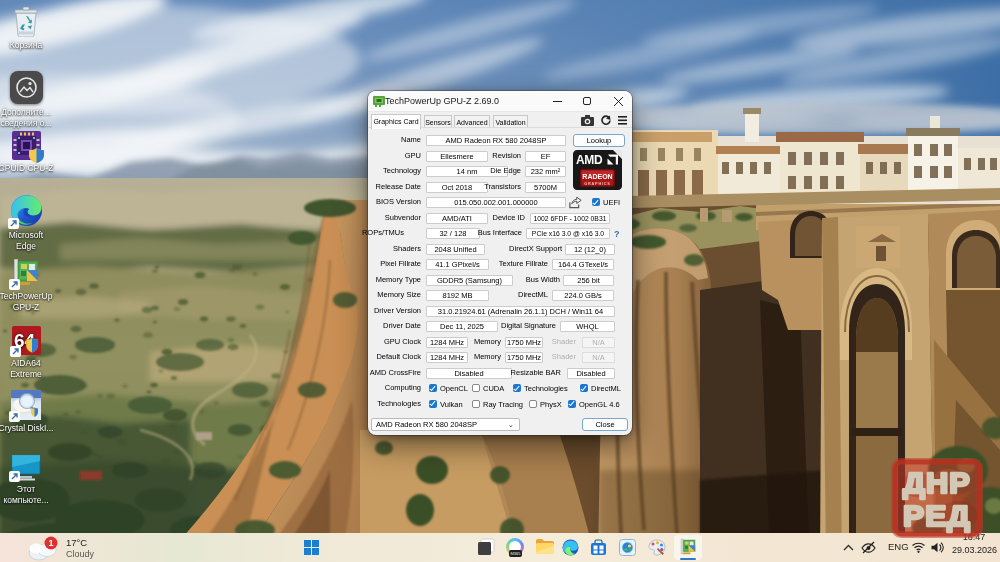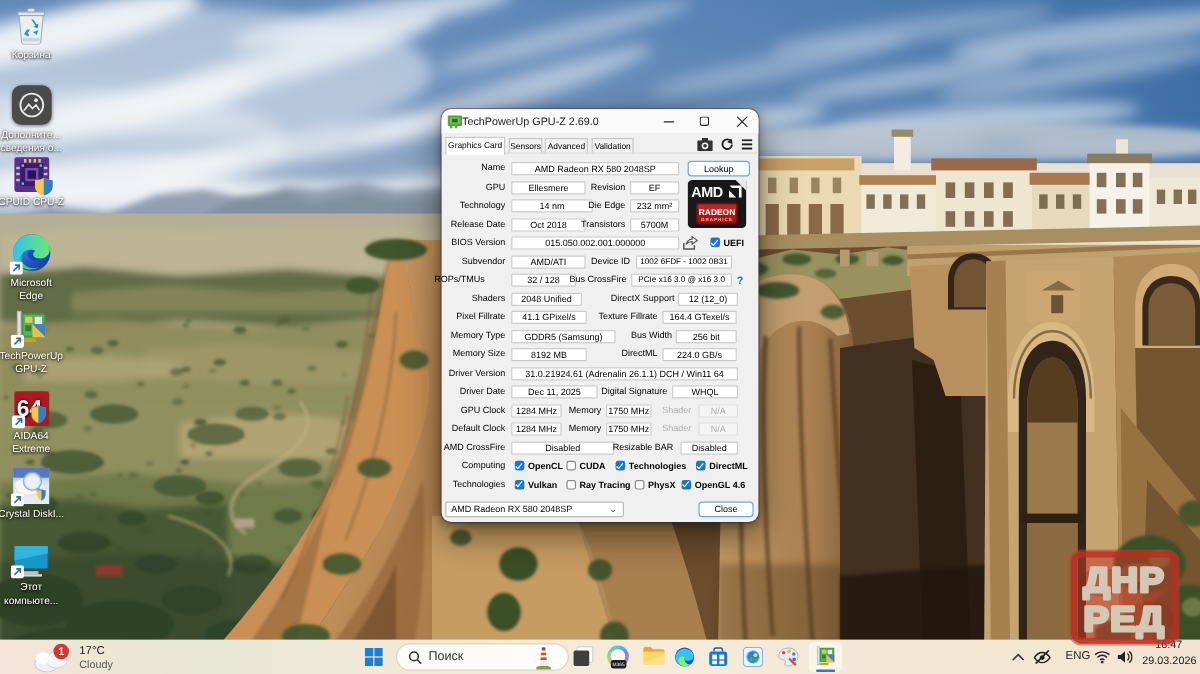--- a/index.html
+++ b/index.html
@@ -20,21 +20,21 @@
 #content { position:absolute; left:0; top:36px; width:100%; bottom:0; border-top:1px solid #dcdcdc; }
 .lbl { position:absolute; font-size:7.5px; color:#000; white-space:nowrap; }
 .fld { position:absolute; height:11px; background:#fff; border:1px solid #ccc; border-radius:1px; font-size:7.5px; text-align:center; line-height:10px; white-space:nowrap; overflow:hidden; color:#000;}
 .fld.gray { background:#f5f5f5; color:#b0b0b0; border-color:#ddd; }
 .lbl.gray { color:#b0b0b0; }
 .btn { position:absolute; background:#fdfdfd; border:1px solid #8ab0cc; border-radius:3px; text-align:center; font-size:7.5px; color:#000; }
 .cb { position:absolute; width:8px; height:8px; border-radius:2px; }
 .cb.on { background:#1976d2; }
 .cb.on::after { content:""; position:absolute; left:2.4px; top:0.8px; width:2.4px; height:4.6px; border:solid #fff; border-width:0 1.4px 1.4px 0; transform:rotate(40deg);}
 .cb.off { background:#fff; border:1px solid #888; }
-.cbl { position:absolute; font-size:7.5px; color:#000; white-space:nowrap;font-weight:bold; }
+.cbl { position:absolute; font-size:7.5px; color:#000; white-space:nowrap; }
 
 #taskbar { position:absolute; left:0; top:533px; width:1000px; height:29px; background:linear-gradient(90deg,#f7e3da 0%,#eee6d4 8%,#e6e8d4 18%,#f0e9d8 30%,#f5ecda 55%,#f3e7d4 75%,#f2e4d0 100%); }
 #stamp { position:absolute; left:888px; top:455px; width:98px; height:86px; }
 </style>
 </head>
 <body>
 <div id="desk">
 <svg id="bgsvg" width="1000" height="562" viewBox="0 0 1000 562">
 <defs>
 <linearGradient id="sky" x1="0" y1="0" x2="0" y2="1">
@@ -613,42 +613,42 @@
 </div>
 <div id="content"></div>
 <div class="lbl" style="right:211px;top:44px">Name</div>
     <div class="fld" style="left:58px;top:44px;width:140px">AMD Radeon RX 580 2048SP</div>
 <div class="btn" style="left:205px;top:42.5px;width:52px;height:13px;line-height:12px;border-color:#7aa7c7">Lookup</div>
 <div class="lbl" style="right:211px;top:59.5px">GPU</div>
     <div class="fld" style="left:58px;top:59.5px;width:62px">Ellesmere</div>
     <div class="lbl" style="right:111px;top:59.5px">Revision</div>
     <div class="fld" style="left:157px;top:59.5px;width:41px">EF</div>
 <div class="lbl" style="right:211px;top:75px">Technology</div>
-    <div class="fld" style="left:58px;top:75px;width:68px">14 nm</div>
+    <div class="fld" style="left:58px;top:75px;width:82px">14 nm</div>
     <div class="lbl" style="right:111px;top:75px">Die Edge</div>
     <div class="fld" style="left:157px;top:75px;width:41px">232 mm²</div>
 <div class="lbl" style="right:211px;top:90.5px">Release Date</div>
     <div class="fld" style="left:58px;top:90.5px;width:62px">Oct 2018</div>
     <div class="lbl" style="right:111px;top:90.5px">Transistors</div>
     <div class="fld" style="left:157px;top:90.5px;width:41px">5700M</div>
 <div class="lbl" style="right:211px;top:106px">BIOS Version</div>
     <div class="fld" style="left:58px;top:106px;width:140px">015.050.002.001.000000</div>
 <svg style="position:absolute;left:200px;top:105px" width="15" height="13" viewBox="0 0 24 20">
       <path d="M3,10 L3,18 L17,18 L17,13" fill="none" stroke="#555" stroke-width="2"></path>
       <path d="M6,12 C7,7.5 10,5 14,5 L14,1.5 L21,6.5 L14,11.5 L14,8 C11,8 8,9.5 6,12 Z" fill="none" stroke="#555" stroke-width="1.6"></path>
     </svg>
 <div class="cb on" style="left:224px;top:107px"></div>
     <div class="cbl" style="left:235px;top:107px">UEFI</div>
 <div class="lbl" style="right:211px;top:121.5px">Subvendor</div>
     <div class="fld" style="left:58px;top:121.5px;width:62px">AMD/ATI</div>
     <div class="lbl" style="right:107px;top:121.5px">Device ID</div>
     <div class="fld" style="left:162px;top:121.5px;width:80px;font-size:6.8px">1002 6FDF - 1002 0B31</div>
 <div class="lbl" style="right:228px;top:137px">ROPs/TMUs</div>
     <div class="fld" style="left:58px;top:137px;width:54px">32 / 128</div>
-    <div class="lbl" style="right:110px;top:137px">Bus CrossFire</div>
+    <div class="lbl" style="right:110px;top:137px">Bus Interface</div>
     <div class="fld" style="left:158px;top:137px;width:84px;font-size:6.8px">PCIe x16 3.0 @ x16 3.0</div>
 <div style="position:absolute;left:246px;top:138px;font-size:9px;color:#2a6fb0;font-weight:bold">?</div>
 <div class="lbl" style="right:211px;top:152.5px">Shaders</div>
     <div class="fld" style="left:58px;top:152.5px;width:59px">2048 Unified</div>
     <div class="lbl" style="right:70px;top:152.5px">DirectX Support</div>
     <div class="fld" style="left:197px;top:152.5px;width:50px">12 (12_0)</div>
 <div class="lbl" style="right:211px;top:168px">Pixel Fillrate</div>
     <div class="fld" style="left:58px;top:168px;width:63px">41.1 GPixel/s</div>
     <div class="lbl" style="right:84px;top:168px">Texture Fillrate</div>
     <div class="fld" style="left:184px;top:168px;width:62px">164.4 GTexel/s</div>
@@ -730,34 +730,20 @@
 <div style="position:absolute;left:40px;top:13px;font-size:9px;color:#555">Cloudy</div>
 </div>
 
 <svg style="position:absolute;left:304px;top:7px" width="15" height="15" viewBox="0 0 15 15">
 <rect x="0" y="0" width="7" height="7" fill="#1a7fd4"></rect>
       <rect x="8" y="0" width="7" height="7" fill="#1a7fd4"></rect>
 <rect x="0" y="8" width="7" height="7" fill="#1a7fd4"></rect>
       <rect x="8" y="8" width="7" height="7" fill="#1a7fd4"></rect>
 </svg>
 
-<div style="position:absolute;left:330px;top:3px;width:144px;height:23px;background:rgba(255,255,255,0.82);border:1px solid #dcd4c8;border-radius:12px">
-<svg style="position:absolute;left:9px;top:5px" width="12" height="12" viewBox="0 0 12 12">
-        <circle cx="5" cy="5" r="3.6" fill="none" stroke="#333" stroke-width="1.3"></circle>
-        <line x1="7.8" y1="7.8" x2="11" y2="11" stroke="#333" stroke-width="1.3"></line>
-      </svg>
-<div style="position:absolute;left:26px;top:4px;font-size:10.5px;color:#333">Поиск</div>
-<svg style="position:absolute;right:12px;top:1px" width="16" height="21" viewBox="0 0 16 21">
-<path d="M6,4 L10,4 L11,16 L5,16 Z" fill="#f0ece4"></path>
-<path d="M6,6 L10,6 L10.2,8 L5.8,8 Z" fill="#c05040"></path>
-<path d="M5.6,10 L10.4,10 L10.6,12 L5.4,12 Z" fill="#c05040"></path>
-<rect x="6.5" y="1.5" width="3" height="2.5" fill="#884838"></rect>
-<path d="M2,18 C5,16.5 11,16.5 14,18 L14,20 L2,20 Z" fill="#8a9a5a"></path>
-</svg>
-</div>
 
 <div style="position:absolute;left:477px;top:4px;width:20px;height:20px">
 <svg width="20" height="20" viewBox="0 0 20 20">
         <rect x="4" y="2" width="13" height="13" rx="1.5" fill="#fff" stroke="#c8c8c8" stroke-width="0.8"></rect>
         <rect x="1" y="5" width="13" height="13" rx="1.5" fill="#3e3e40"></rect>
       </svg>
 </div>
 
 <div style="position:absolute;left:506px;top:5px;width:18px;height:18px;border-radius:50%;background:conic-gradient(#4fc3f7,#7e7ef0,#e879a9,#f2b96a,#7bd78a,#4fc3f7)">
 <div style="position:absolute;left:3px;top:3px;width:12px;height:12px;border-radius:50%;background:#fdfdfd"></div>

